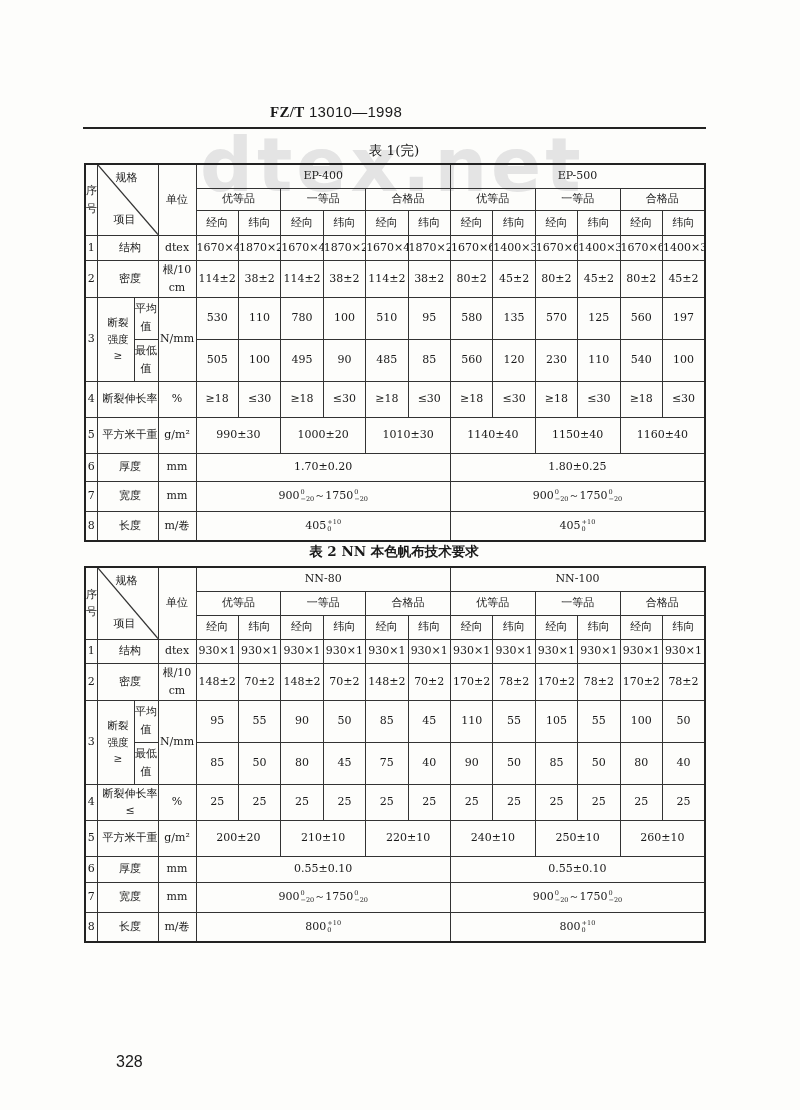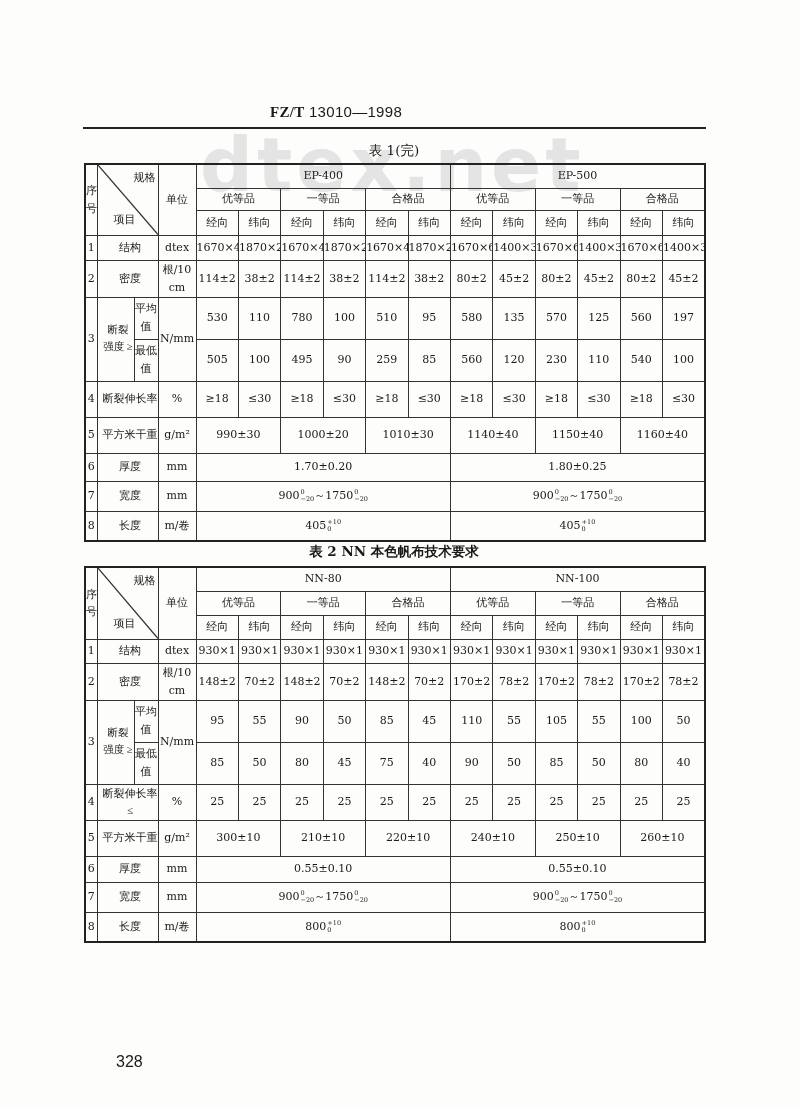--- a/index.html
+++ b/index.html
@@ -23,24 +23,24 @@
   }
   table.spec {
     position: absolute; left: 84px; width: 622px; border-collapse: collapse; table-layout: fixed;
     font-size: 11px; z-index: 1; background: transparent;
   }
   table.spec td {
     border: 1px solid #333; text-align: center; vertical-align: middle; padding: 0; overflow: hidden;
     white-space: nowrap; line-height: 1.25;
   }
   table.spec { border: 2px solid #222; }
-  td.item { text-align: center; padding-left: 5px !important; font-family: Liberation Serif, serif; }
+  td.item { text-align: center; padding-left: 5px !important; }
   td.diag { position: relative; }
   td.diag svg { position: absolute; left: 0; top: 0; width: 100%; height: 100%; }
-  td.diag .spec-l { position: absolute; right: 2px; top: 6px; margin-left: 20px; }
+  td.diag .spec-l { position: absolute; right: 20px; top: 6px; margin-left: 20px; }
   td.diag .item-l { position: absolute; left: 16px; bottom: 8px; }
   .seq { font-size: 11px; }
   .wrap { white-space: normal !important; line-height: 1.6 !important; }
   .page-num { position: absolute; left: 116px; top: 1053px; font-family: "Liberation Sans", sans-serif; font-size: 16px; }
   .tol { display: inline-block; vertical-align: middle; font-size: 6.5px; line-height: 7px; text-align: left; margin-left: 1px; }
 </style>
 </head>
 <body>
 
 <div class="header">
@@ -158,21 +158,21 @@
     <td>125</td>
     <td>560</td>
     <td>197</td>
   </tr>
   <tr style="height:42px">
     <td class="wrap">最低值</td>
     <td>505</td>
     <td>100</td>
     <td>495</td>
     <td>90</td>
-    <td>259</td>
+    <td>485</td>
     <td>85</td>
     <td>560</td>
     <td>120</td>
     <td>230</td>
     <td>110</td>
     <td>540</td>
     <td>100</td>
   </tr>
   <tr style="height:36px">
     <td>4</td>
@@ -364,21 +364,21 @@
     <td>25</td>
     <td>25</td>
     <td>25</td>
     <td>25</td>
     <td>25</td>
   </tr>
   <tr style="height:36px">
     <td>5</td>
     <td colspan="2" class="item wrap">平方米干重</td>
     <td>g/m²</td>
-    <td colspan="2">300±10</td>
+    <td colspan="2">200±20</td>
     <td colspan="2">210±10</td>
     <td colspan="2">220±10</td>
     <td colspan="2">240±10</td>
     <td colspan="2">250±10</td>
     <td colspan="2">260±10</td>
   </tr>
   <tr style="height:26px">
     <td>6</td>
     <td colspan="2" class="item">厚度</td>
     <td>mm</td>

